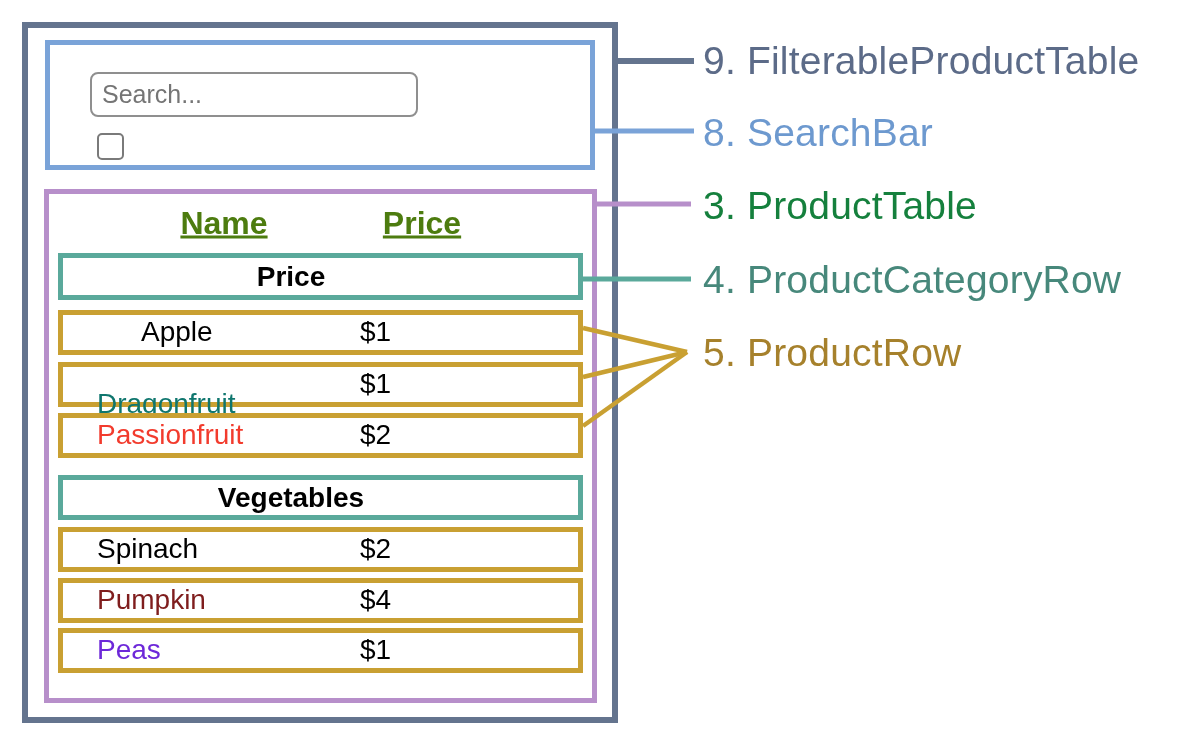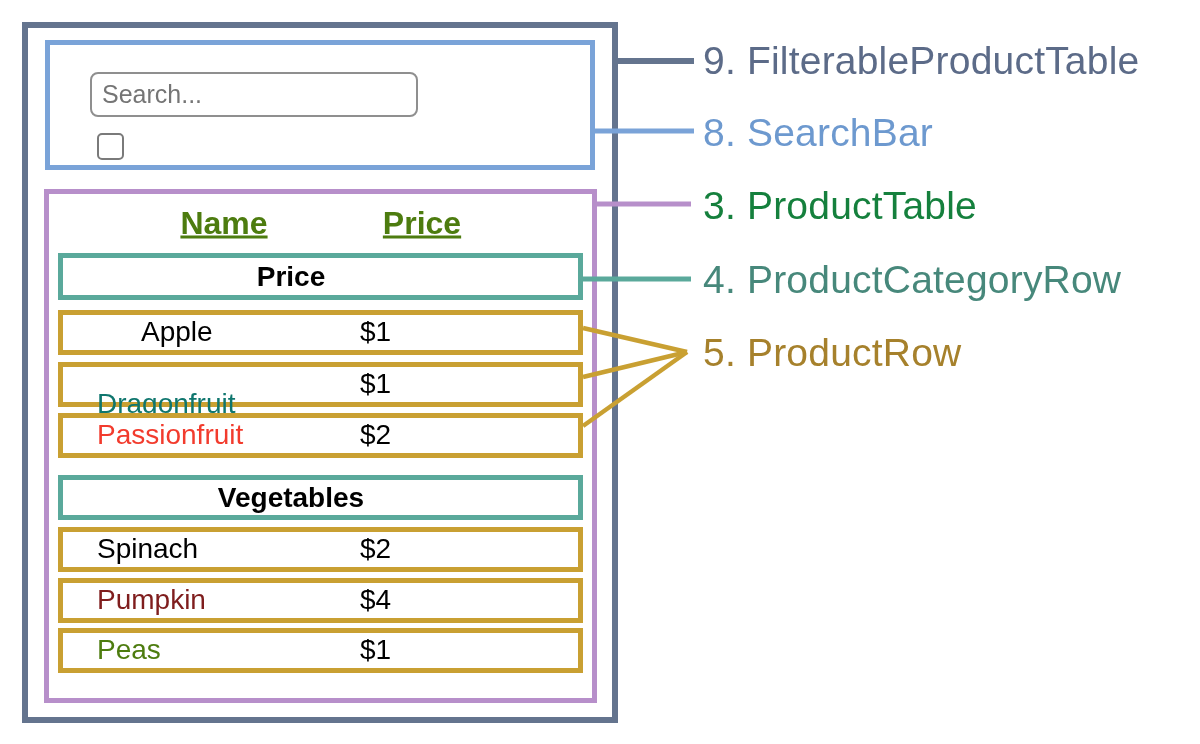--- a/index.html
+++ b/index.html
@@ -85,21 +85,21 @@
       <div class="row-price" style="top: 435px;">$2</div>
       <div class="cat-box" style="top: 475px; height: 45px; border-color: rgb(90, 169, 155);"></div>
       <div class="cat-label" style="top: 497.5px;">Vegetables</div>
       <div class="prod-row" style="top: 527px; border-color: rgb(201, 160, 50);"></div>
       <div class="row-name" style="top: 549px; color: rgb(0, 0, 0);">Spinach</div>
       <div class="row-price" style="top: 549px;">$2</div>
       <div class="prod-row" style="top: 578px; border-color: rgb(201, 160, 50);"></div>
       <div class="row-name" style="top: 600px; color: #7f1d1d;">Pumpkin</div>
       <div class="row-price" style="top: 600px;">$4</div>
       <div class="prod-row" style="top: 628px; border-color: rgb(201, 160, 50);"></div>
-      <div class="row-name" style="top: 650px; color: #4d7c0f;">Peas</div>
+      <div class="row-name" style="top: 650px; color: #6d28d9;">Peas</div>
       <div class="row-price" style="top: 650px;">$1</div>
     </div>
 
   <svg id="lines" width="1200" height="744">
       <line x1="613" y1="61" x2="694" y2="61" stroke="#64748e" stroke-width="6" stroke-linecap="butt"></line>
       <line x1="593" y1="131" x2="694" y2="131" stroke="#7aa3d8" stroke-width="5" stroke-linecap="butt"></line>
       <line x1="594" y1="204" x2="691" y2="204" stroke="#b78fca" stroke-width="5" stroke-linecap="butt"></line>
       <line x1="580" y1="279" x2="691" y2="279" stroke="#5aa99b" stroke-width="5" stroke-linecap="butt"></line>
       <line x1="583" y1="328" x2="687" y2="352" stroke="#c9a032" stroke-width="4.5" stroke-linecap="butt"></line>
       <line x1="583" y1="377" x2="687" y2="352" stroke="#c9a032" stroke-width="4.5" stroke-linecap="butt"></line>

